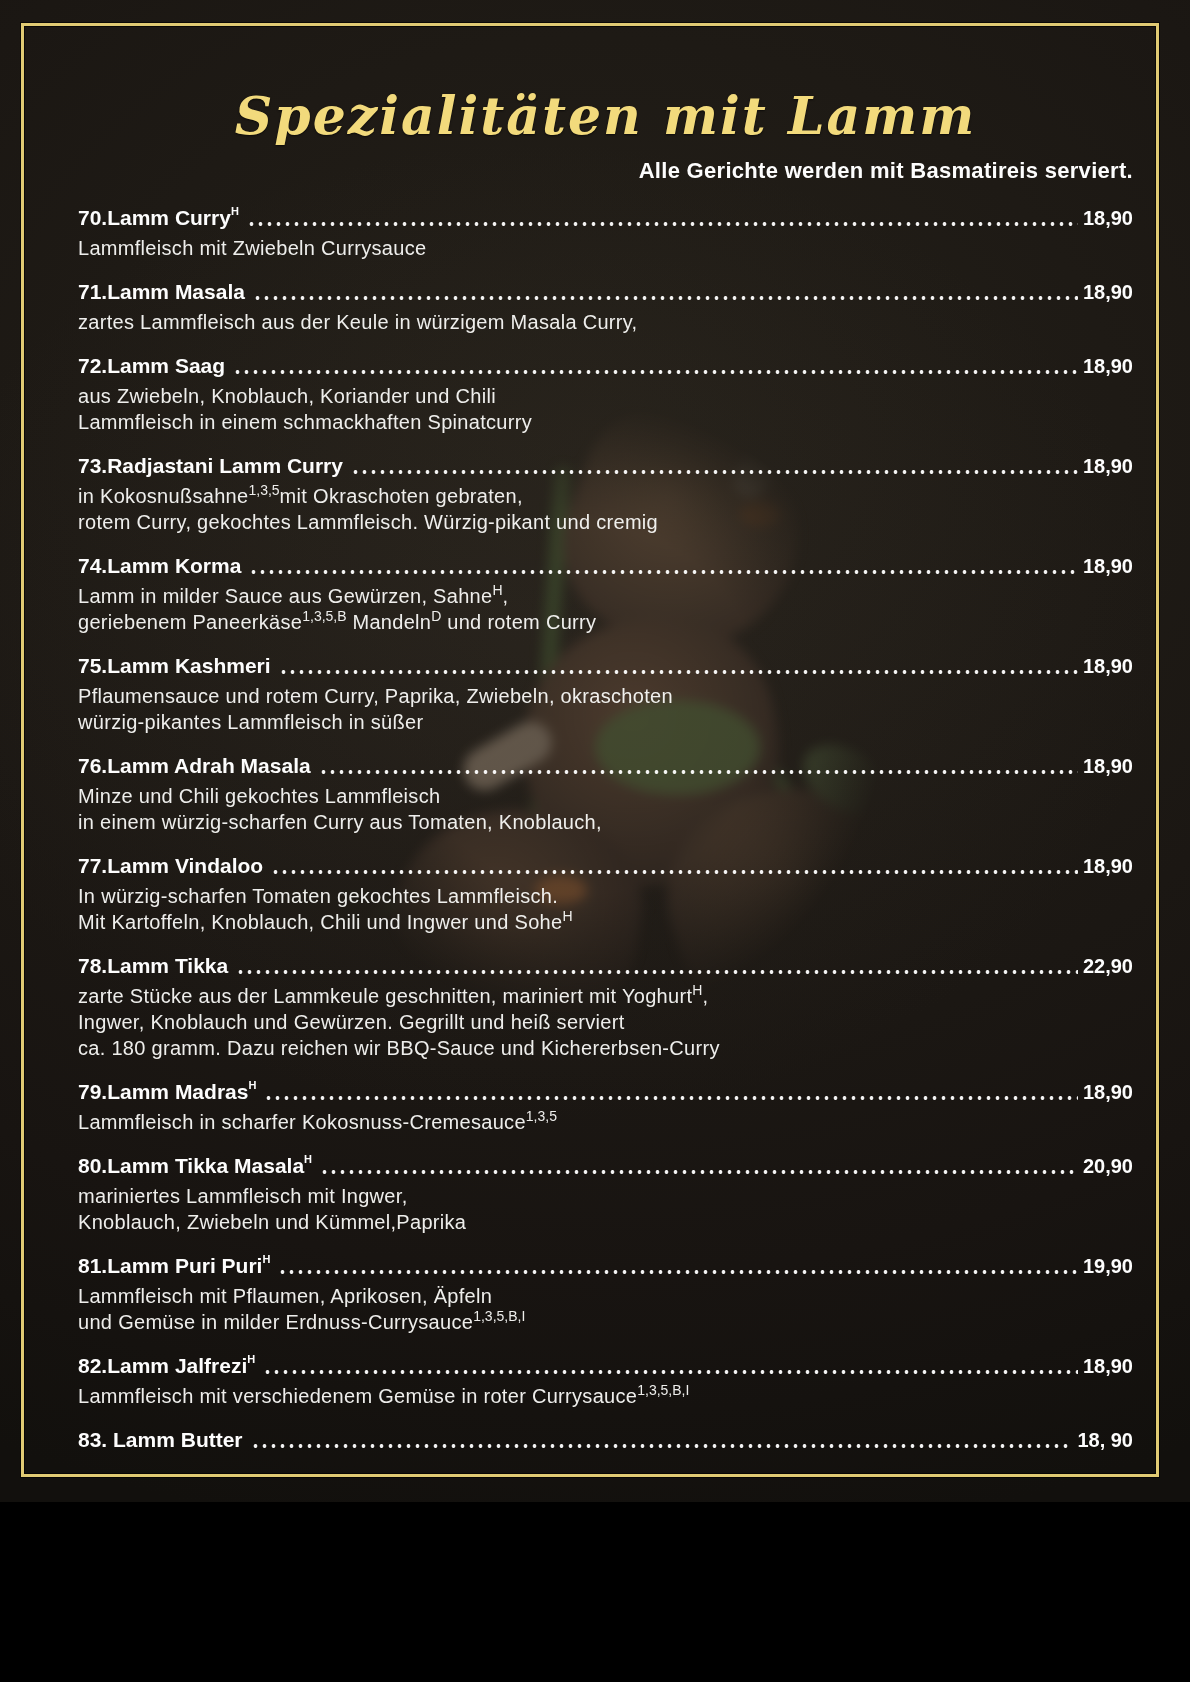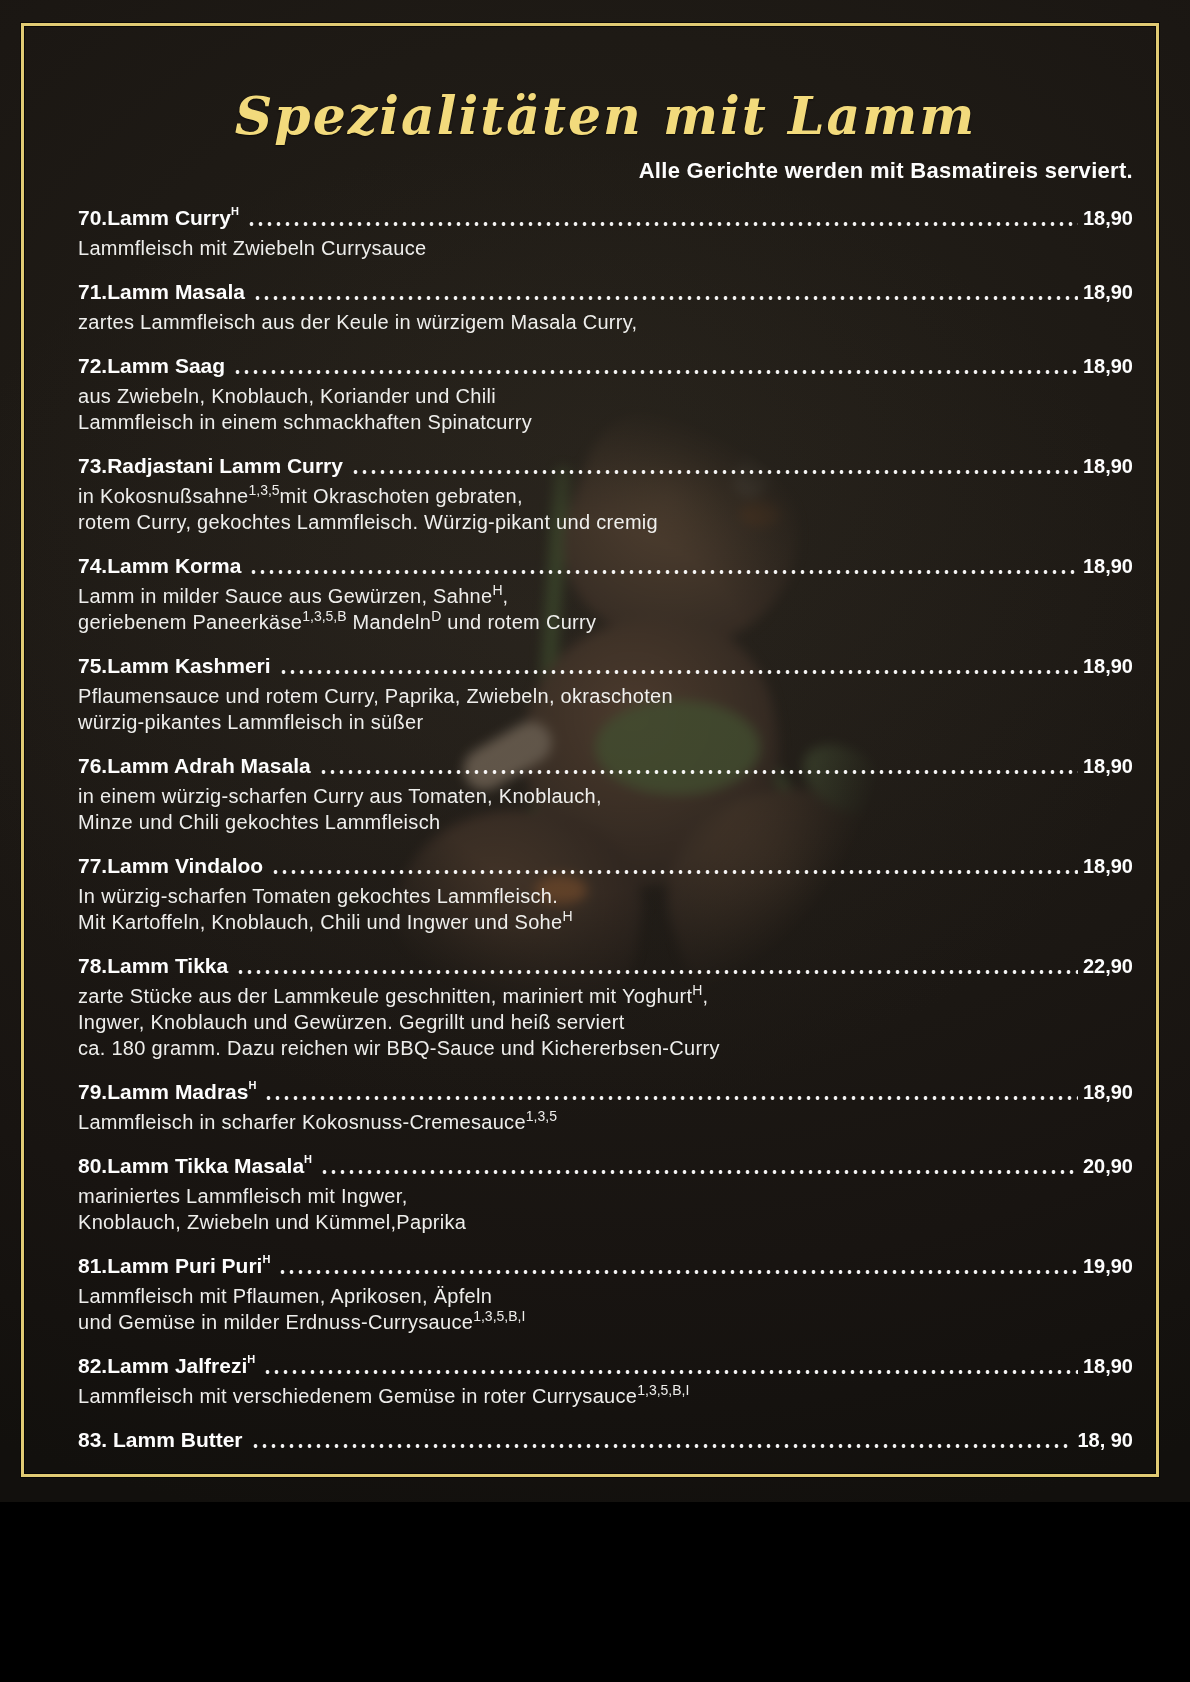--- a/index.html
+++ b/index.html
@@ -187,22 +187,22 @@
   <div class="item">
     <div class="row">
       <span class="labelwrap">
               <span>76.Lamm Adrah Masala</span>
               <sup class="nsup"></sup>
             </span>
       <span class="dots"></span>
       <span class="price">18,90</span>
     </div>
     <div class="desc">
+            <div class="desc-line">Minze und Chili gekochtes Lammfleisch</div>
             <div class="desc-line">in einem würzig-scharfen Curry aus Tomaten, Knoblauch,</div>
-            <div class="desc-line">Minze und Chili gekochtes Lammfleisch</div>
           </div>
   </div>
 
   <div class="item">
     <div class="row">
       <span class="labelwrap">
               <span>77.Lamm Vindaloo</span>
               <sup class="nsup"></sup>
             </span>
       <span class="dots"></span>

